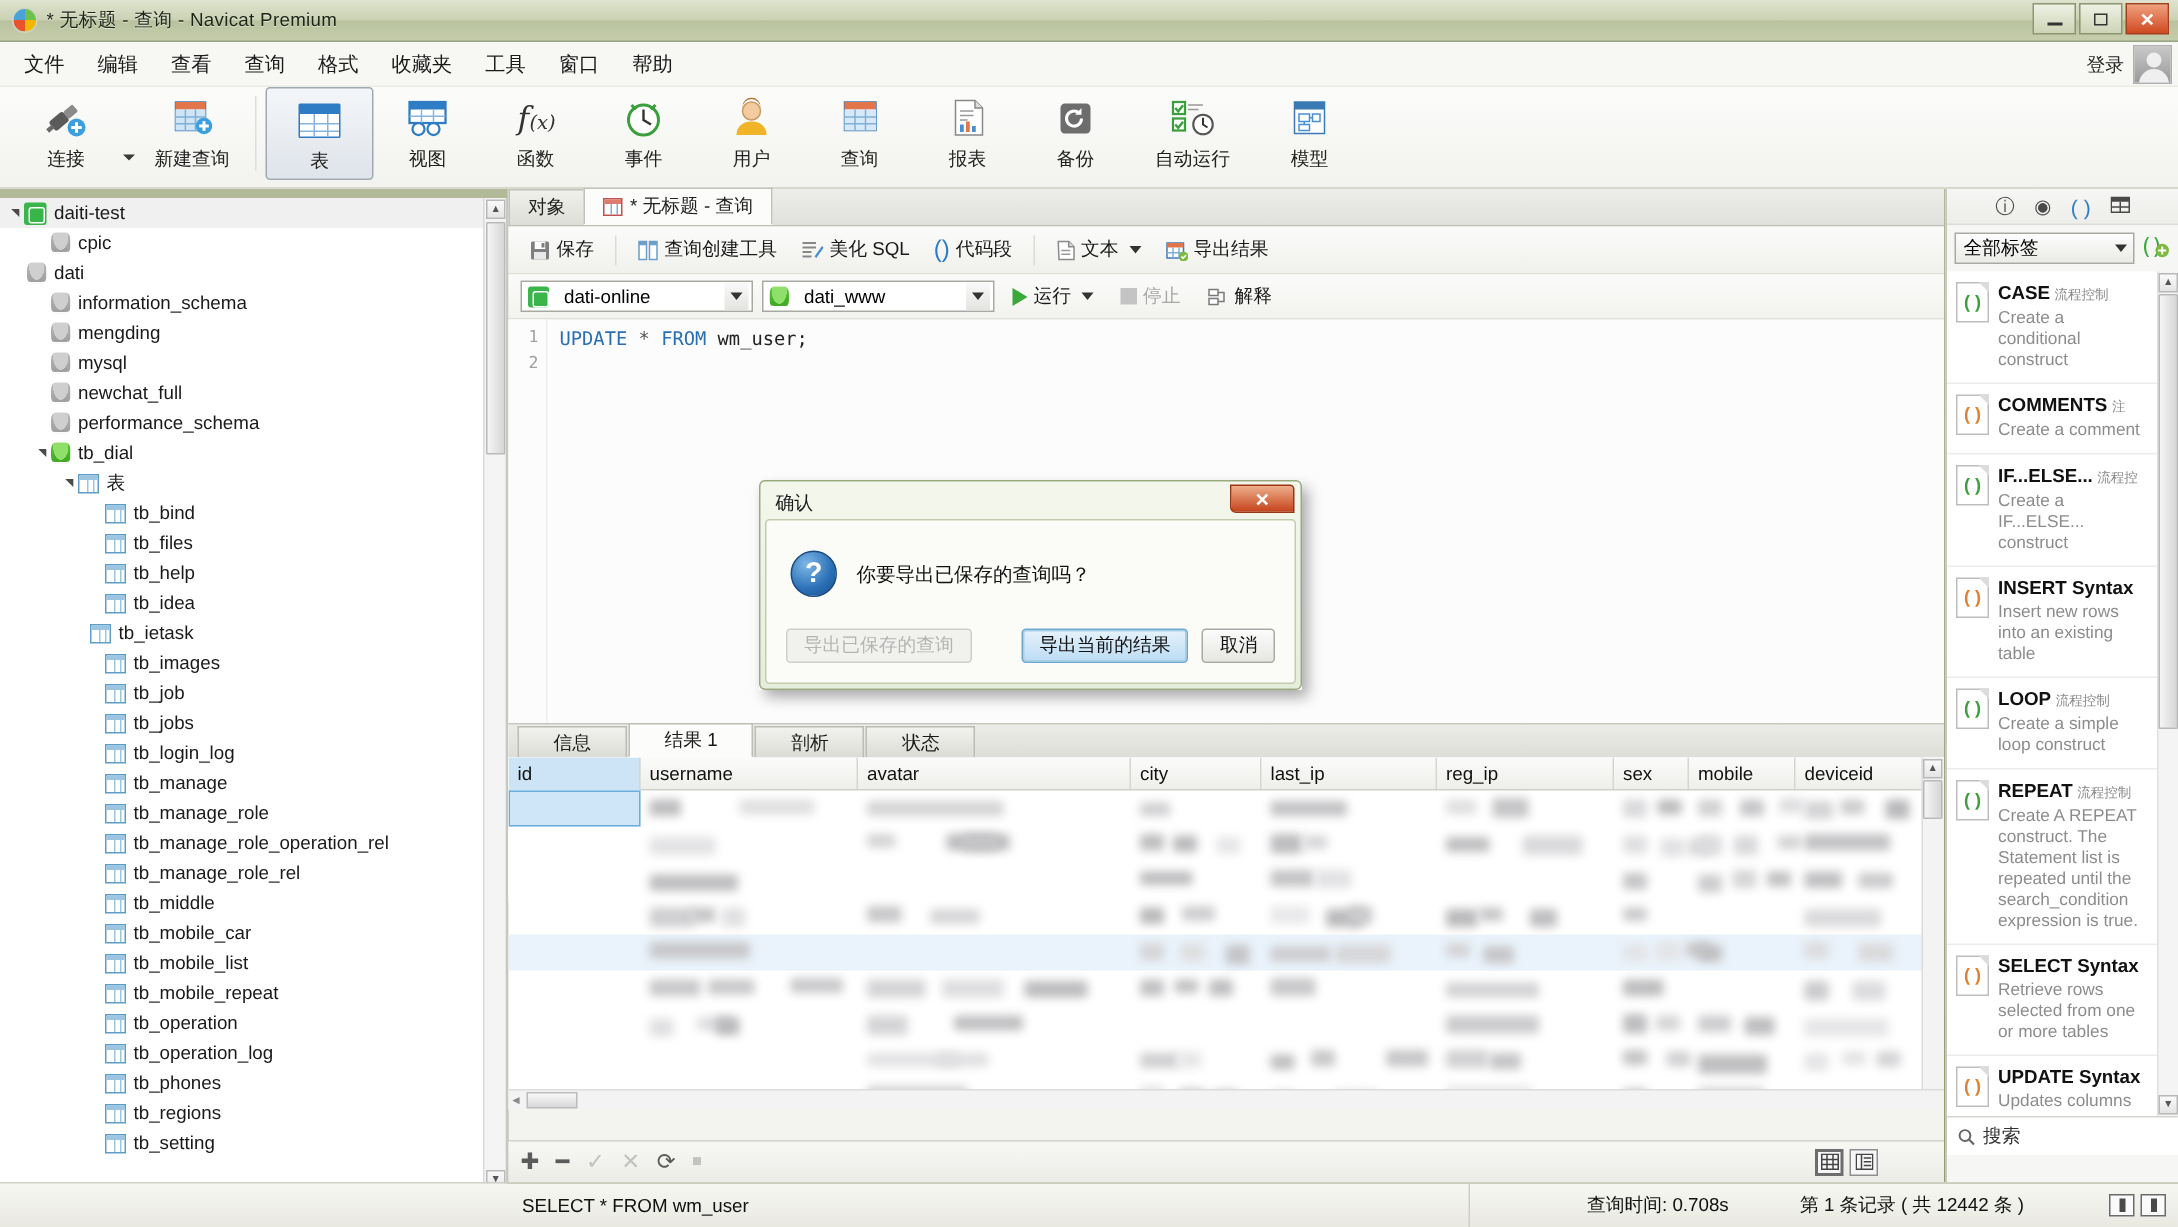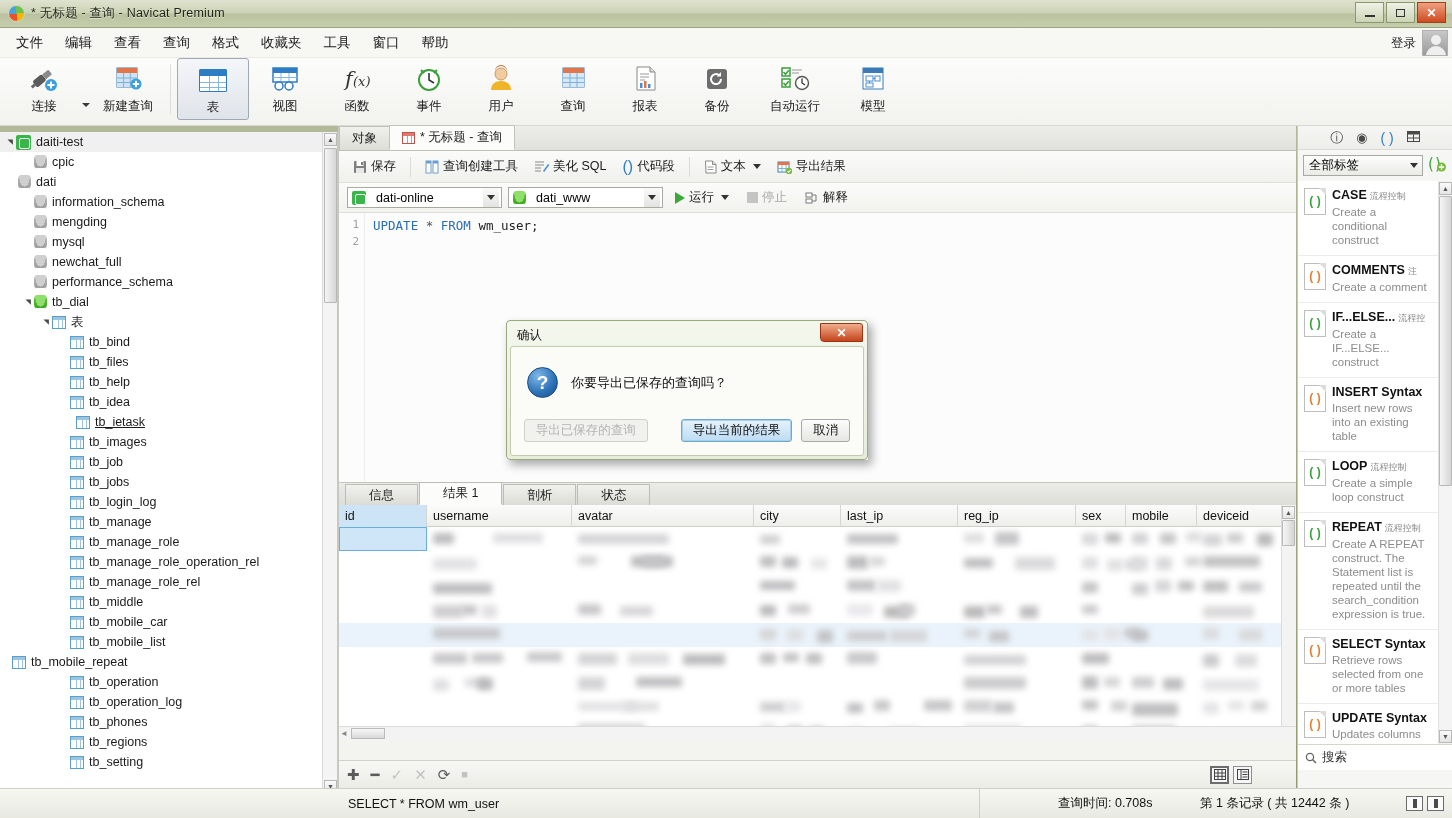--- a/index.html
+++ b/index.html
@@ -704,21 +704,21 @@
         <div class="tree-row" style="padding-left: 58px;">
           <span class="arrow"></span>
           <span class="tbl-ico"></span>
           <span>tb_help</span>
         </div>
         <div class="tree-row" style="padding-left: 58px;">
           <span class="arrow"></span>
           <span class="tbl-ico"></span>
           <span>tb_idea</span>
         </div>
-        <div class="tree-row" style="padding-left: 64px; text-decoration: underline;">
+        <div class="tree-row" style="padding-left: 48px;">
           <span class="arrow"></span>
           <span class="tbl-ico"></span>
           <span>tb_ietask</span>
         </div>
         <div class="tree-row" style="padding-left: 58px;">
           <span class="arrow"></span>
           <span class="tbl-ico"></span>
           <span>tb_images</span>
         </div>
         <div class="tree-row" style="padding-left: 58px;">
@@ -764,21 +764,21 @@
         <div class="tree-row" style="padding-left: 58px;">
           <span class="arrow"></span>
           <span class="tbl-ico"></span>
           <span>tb_mobile_car</span>
         </div>
         <div class="tree-row" style="padding-left: 58px;">
           <span class="arrow"></span>
           <span class="tbl-ico"></span>
           <span>tb_mobile_list</span>
         </div>
-        <div class="tree-row" style="">
+        <div class="tree-row" style="padding-left: 58px;">
           <span class="arrow"></span>
           <span class="tbl-ico"></span>
           <span>tb_mobile_repeat</span>
         </div>
         <div class="tree-row" style="padding-left: 58px;">
           <span class="arrow"></span>
           <span class="tbl-ico"></span>
           <span>tb_operation</span>
         </div>
         <div class="tree-row" style="padding-left: 58px;">

